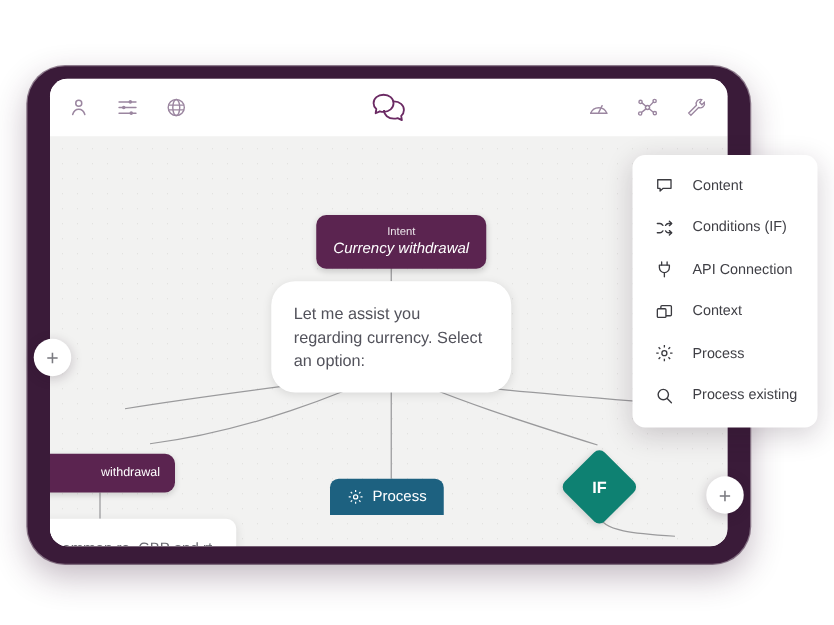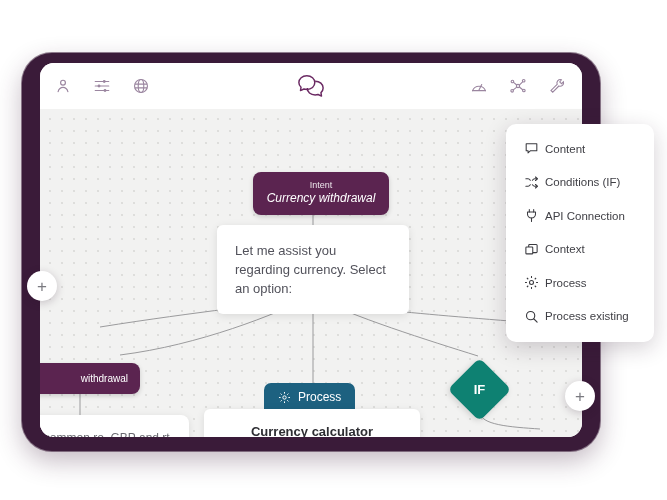--- a/index.html
+++ b/index.html
@@ -93,21 +93,21 @@
   #withdrawal-node {
     left: -22px; top: 254px; width: 122px; height: 31px;
     display:flex; align-items:center; justify-content:flex-end;
     padding-right: 12px; font-size: 10px;
   }
 
   
   .card {
     position:absolute;
     background:#ffffff;
-    border-radius: 6px;
+    border-radius: 19px;
     box-shadow: 0 2px 8px rgba(0,0,0,.10);
     cursor:pointer;
   }
   #message-card {
     left: 177px; top: 116px; width: 192px; padding: 16px 18px;
     color:#52525b; font-size: 13px; line-height: 19px;
   }
 
   
   #left-card {
@@ -174,21 +174,21 @@
     border-radius: 10px;
     box-shadow: 0 6px 22px rgba(40,20,40,.20);
     padding: 8px 0 9px;
     z-index: 25;
     overflow:hidden;
   }
   .menu-item {
     display:flex; align-items:center;
     height: 33.5px;
     padding: 0 0 0 18px;
-    gap: 6px;
+    gap: 15px;
     cursor:pointer;
     white-space:nowrap;
   }
   .menu-ico { width:15px; height:15px; flex:0 0 15px; color:#3b3b40; }
   .menu-ico svg { width:100%; height:100%; display:block; }
   .menu-label { font-size: 11.5px; color:#3f3f45; }
 </style>
 </head>
 <body>
 
@@ -296,24 +296,20 @@
     <div id="process-tab">
       <span class="gear">
         <svg viewBox="0 0 24 24" fill="none" stroke="currentColor" stroke-width="1.8">
           <circle cx="12" cy="12" r="3.1"></circle>
           <path d="M12 1.8v3M12 19.2v3M1.8 12h3M19.2 12h3M4.8 4.8l2.1 2.1M17.1 17.1l2.1 2.1M19.2 4.8l-2.1 2.1M6.9 17.1l-2.1 2.1"></path>
         </svg>
       </span>
       <span>Process</span>
     </div>
 
-    <div id="calc-card" class="card">
-      <div class="calc-title">Currency calculator</div>
-
-    </div>
 
     <div id="if-node">
       <span class="if-label">IF</span>
     </div>
   </div>
 </div>
 
 <div class="fab" id="fab-left">
   <span>+</span>
 </div>

